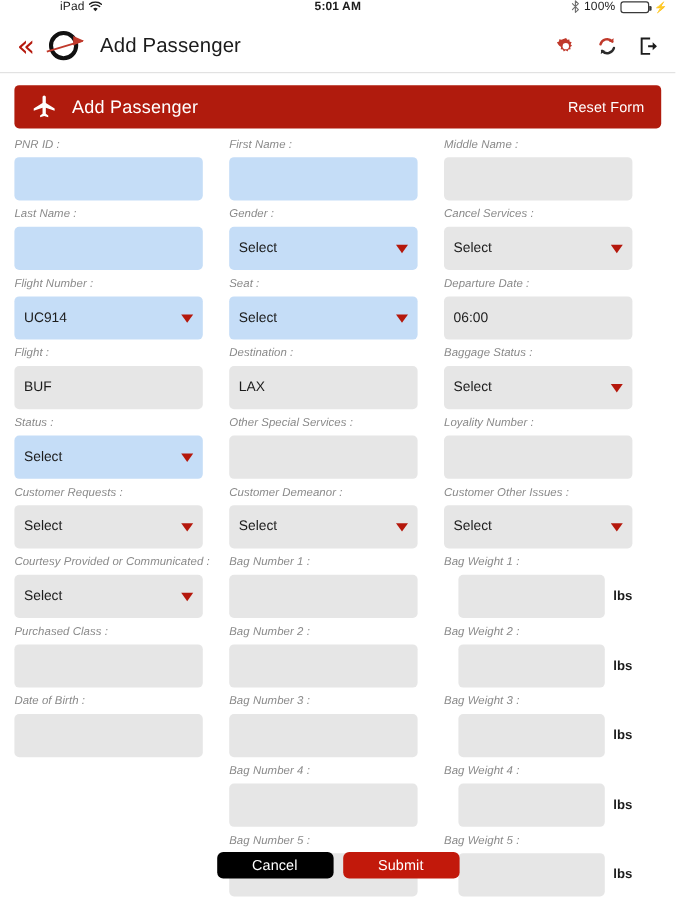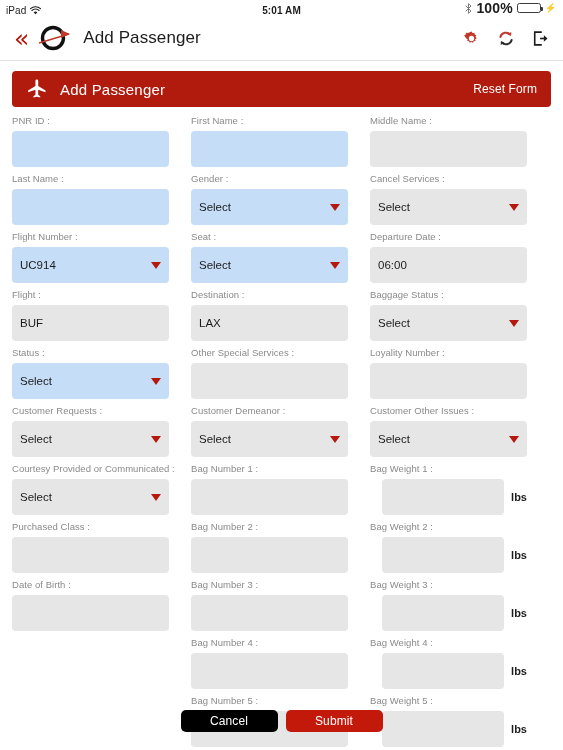--- a/index.html
+++ b/index.html
@@ -10,45 +10,46 @@
     background: #ffffff;
     font-family: "Liberation Sans", sans-serif;
     -webkit-font-smoothing: antialiased;
     overflow: hidden;
   }
 
   
   .status-bar {
     height: 16px;
     display: flex;
-    align-items: flex-end;
+    align-items: flex-start;
     padding: 0 6px;
     font-size: 10px;
     color: #1c1c1c;
     letter-spacing: .1px;
+    margin-left: 44px;
   }
   .sb-left { display: flex; align-items: center; gap: 4px; }
   .sb-center {
     position: absolute;
     left: 0; right: 0;
     text-align: center;
     font-size: 10px;
     font-weight: bold;
     color: #1c1c1c;
     pointer-events: none;
   }
   .sb-right {
     margin-left: auto;
     display: flex;
     align-items: center;
     gap: 4px;
     position: relative;
     z-index: 2;
   }
-  .sb-label { font-size: 14px; font-weight: bold; }
+  .sb-label { font-size: 10px; font-weight: normal; }
   .wifi-icon, .bt-icon { display: block; }
   .battery {
     width: 24px; height: 10px;
     border: 1px solid #3a3a3a;
     border-radius: 2.5px;
     position: relative;
     padding: 1px;
   }
   .battery::after {
     content: "";
@@ -137,20 +138,21 @@
 
   .field-label {
     font-size: 9.5px;
     color: #8a8a8a;
     letter-spacing: .05px;
     margin-bottom: 4px;
     display: block;
     white-space: nowrap;
     height: 12px;
     line-height: 12px;
+    font-style: italic;
   }
 
   .control {
     height: 36px;
     border-radius: 4px;
     background: #e6e6e6;
     display: flex;
     align-items: center;
     padding: 0 8px;
     font-size: 11.5px;

